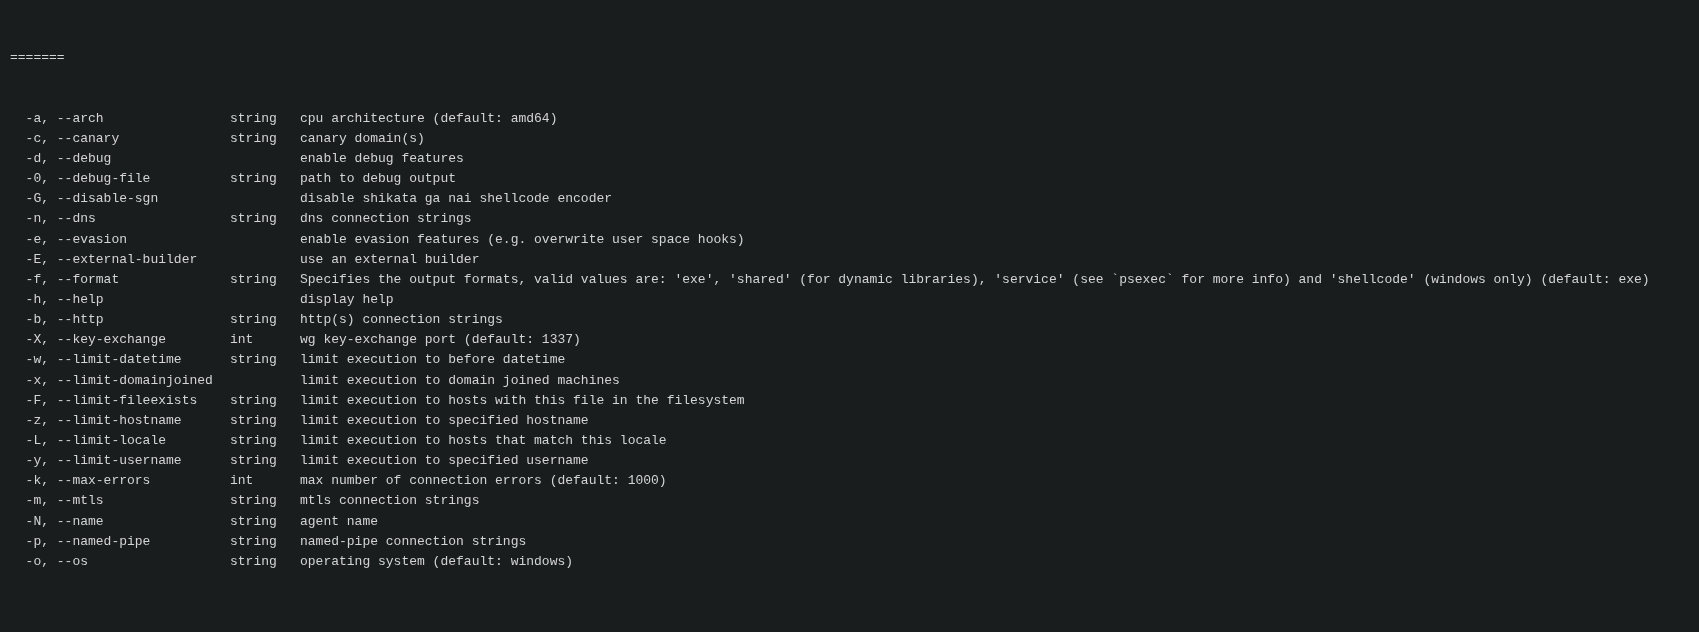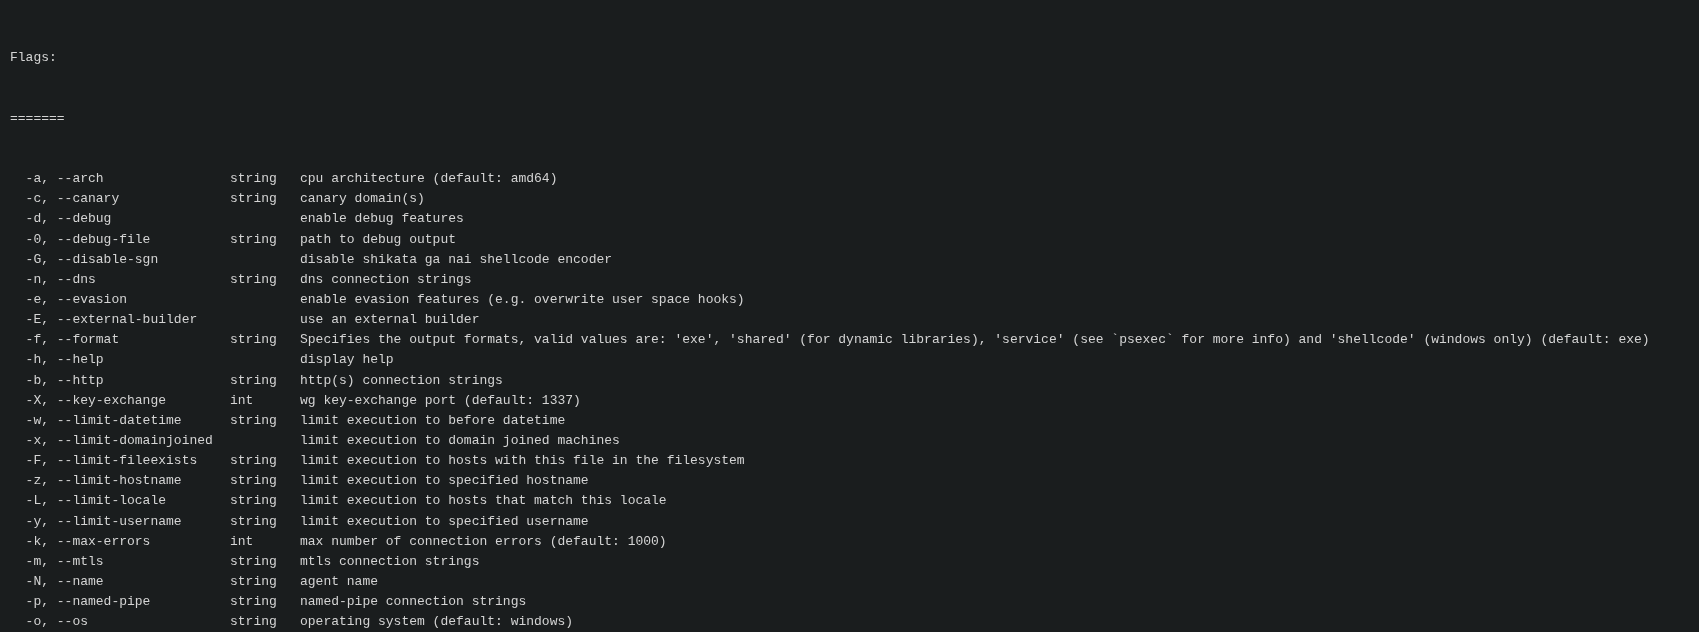--- a/index.html
+++ b/index.html
@@ -22,16 +22,15 @@
       white-space: pre;
     }
     .header-line {
       color: #d4d4d4;
     }
   </style>
 </head>
 <body>
 
 <div class="terminal">
-  <div class="header-line">Flags:</div>
   <div class="header-line">=======</div>
   <div id="rows-container"><div style="display: flex; flex-direction: row;"><span style="min-width: 220px; display: inline-block;">  -a, --arch</span><span style="min-width: 70px; display: inline-block;">string</span><span>cpu architecture (default: amd64)</span></div><div style="display: flex; flex-direction: row;"><span style="min-width: 220px; display: inline-block;">  -c, --canary</span><span style="min-width: 70px; display: inline-block;">string</span><span>canary domain(s)</span></div><div style="display: flex; flex-direction: row;"><span style="min-width: 220px; display: inline-block;">  -d, --debug</span><span style="min-width: 70px; display: inline-block;"></span><span>enable debug features</span></div><div style="display: flex; flex-direction: row;"><span style="min-width: 220px; display: inline-block;">  -0, --debug-file</span><span style="min-width: 70px; display: inline-block;">string</span><span>path to debug output</span></div><div style="display: flex; flex-direction: row;"><span style="min-width: 220px; display: inline-block;">  -G, --disable-sgn</span><span style="min-width: 70px; display: inline-block;"></span><span>disable shikata ga nai shellcode encoder</span></div><div style="display: flex; flex-direction: row;"><span style="min-width: 220px; display: inline-block;">  -n, --dns</span><span style="min-width: 70px; display: inline-block;">string</span><span>dns connection strings</span></div><div style="display: flex; flex-direction: row;"><span style="min-width: 220px; display: inline-block;">  -e, --evasion</span><span style="min-width: 70px; display: inline-block;"></span><span>enable evasion features (e.g. overwrite user space hooks)</span></div><div style="display: flex; flex-direction: row;"><span style="min-width: 220px; display: inline-block;">  -E, --external-builder</span><span style="min-width: 70px; display: inline-block;"></span><span>use an external builder</span></div><div style="display: flex; flex-direction: row;"><span style="min-width: 220px; display: inline-block;">  -f, --format</span><span style="min-width: 70px; display: inline-block;">string</span><span>Specifies the output formats, valid values are: 'exe', 'shared' (for dynamic libraries), 'service' (see `psexec` for more info) and 'shellcode' (windows only) (default: exe)</span></div><div style="display: flex; flex-direction: row;"><span style="min-width: 220px; display: inline-block;">  -h, --help</span><span style="min-width: 70px; display: inline-block;"></span><span>display help</span></div><div style="display: flex; flex-direction: row;"><span style="min-width: 220px; display: inline-block;">  -b, --http</span><span style="min-width: 70px; display: inline-block;">string</span><span>http(s) connection strings</span></div><div style="display: flex; flex-direction: row;"><span style="min-width: 220px; display: inline-block;">  -X, --key-exchange</span><span style="min-width: 70px; display: inline-block;">int</span><span>wg key-exchange port (default: 1337)</span></div><div style="display: flex; flex-direction: row;"><span style="min-width: 220px; display: inline-block;">  -w, --limit-datetime</span><span style="min-width: 70px; display: inline-block;">string</span><span>limit execution to before datetime</span></div><div style="display: flex; flex-direction: row;"><span style="min-width: 220px; display: inline-block;">  -x, --limit-domainjoined</span><span style="min-width: 70px; display: inline-block;"></span><span>limit execution to domain joined machines</span></div><div style="display: flex; flex-direction: row;"><span style="min-width: 220px; display: inline-block;">  -F, --limit-fileexists</span><span style="min-width: 70px; display: inline-block;">string</span><span>limit execution to hosts with this file in the filesystem</span></div><div style="display: flex; flex-direction: row;"><span style="min-width: 220px; display: inline-block;">  -z, --limit-hostname</span><span style="min-width: 70px; display: inline-block;">string</span><span>limit execution to specified hostname</span></div><div style="display: flex; flex-direction: row;"><span style="min-width: 220px; display: inline-block;">  -L, --limit-locale</span><span style="min-width: 70px; display: inline-block;">string</span><span>limit execution to hosts that match this locale</span></div><div style="display: flex; flex-direction: row;"><span style="min-width: 220px; display: inline-block;">  -y, --limit-username</span><span style="min-width: 70px; display: inline-block;">string</span><span>limit execution to specified username</span></div><div style="display: flex; flex-direction: row;"><span style="min-width: 220px; display: inline-block;">  -k, --max-errors</span><span style="min-width: 70px; display: inline-block;">int</span><span>max number of connection errors (default: 1000)</span></div><div style="display: flex; flex-direction: row;"><span style="min-width: 220px; display: inline-block;">  -m, --mtls</span><span style="min-width: 70px; display: inline-block;">string</span><span>mtls connection strings</span></div><div style="display: flex; flex-direction: row;"><span style="min-width: 220px; display: inline-block;">  -N, --name</span><span style="min-width: 70px; display: inline-block;">string</span><span>agent name</span></div><div style="display: flex; flex-direction: row;"><span style="min-width: 220px; display: inline-block;">  -p, --named-pipe</span><span style="min-width: 70px; display: inline-block;">string</span><span>named-pipe connection strings</span></div><div style="display: flex; flex-direction: row;"><span style="min-width: 220px; display: inline-block;">  -o, --os</span><span style="min-width: 70px; display: inline-block;">string</span><span>operating system (default: windows)</span></div></div>
 </div>
 
 </body></html>

